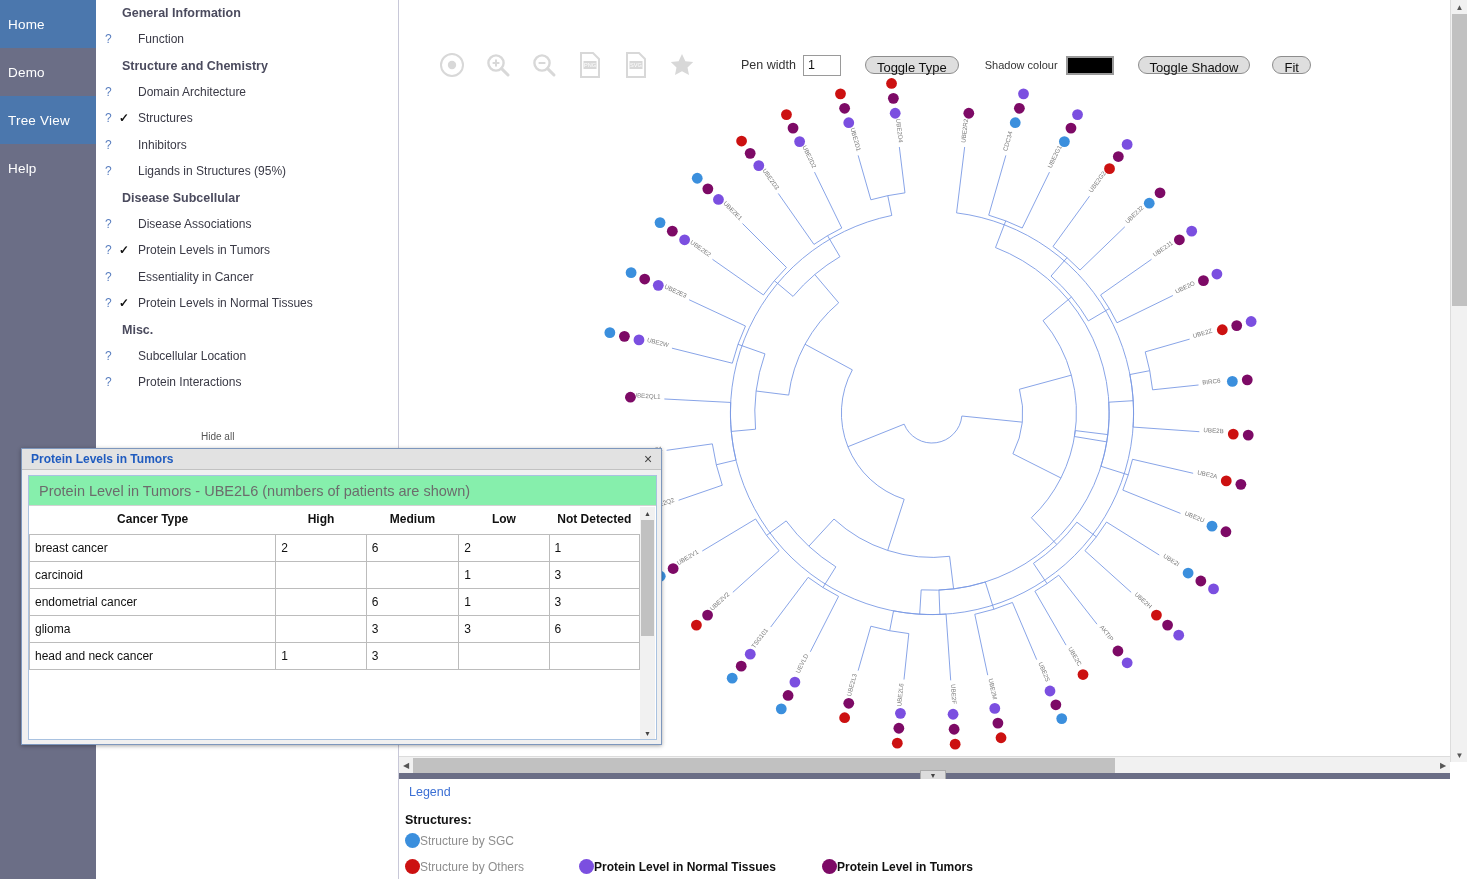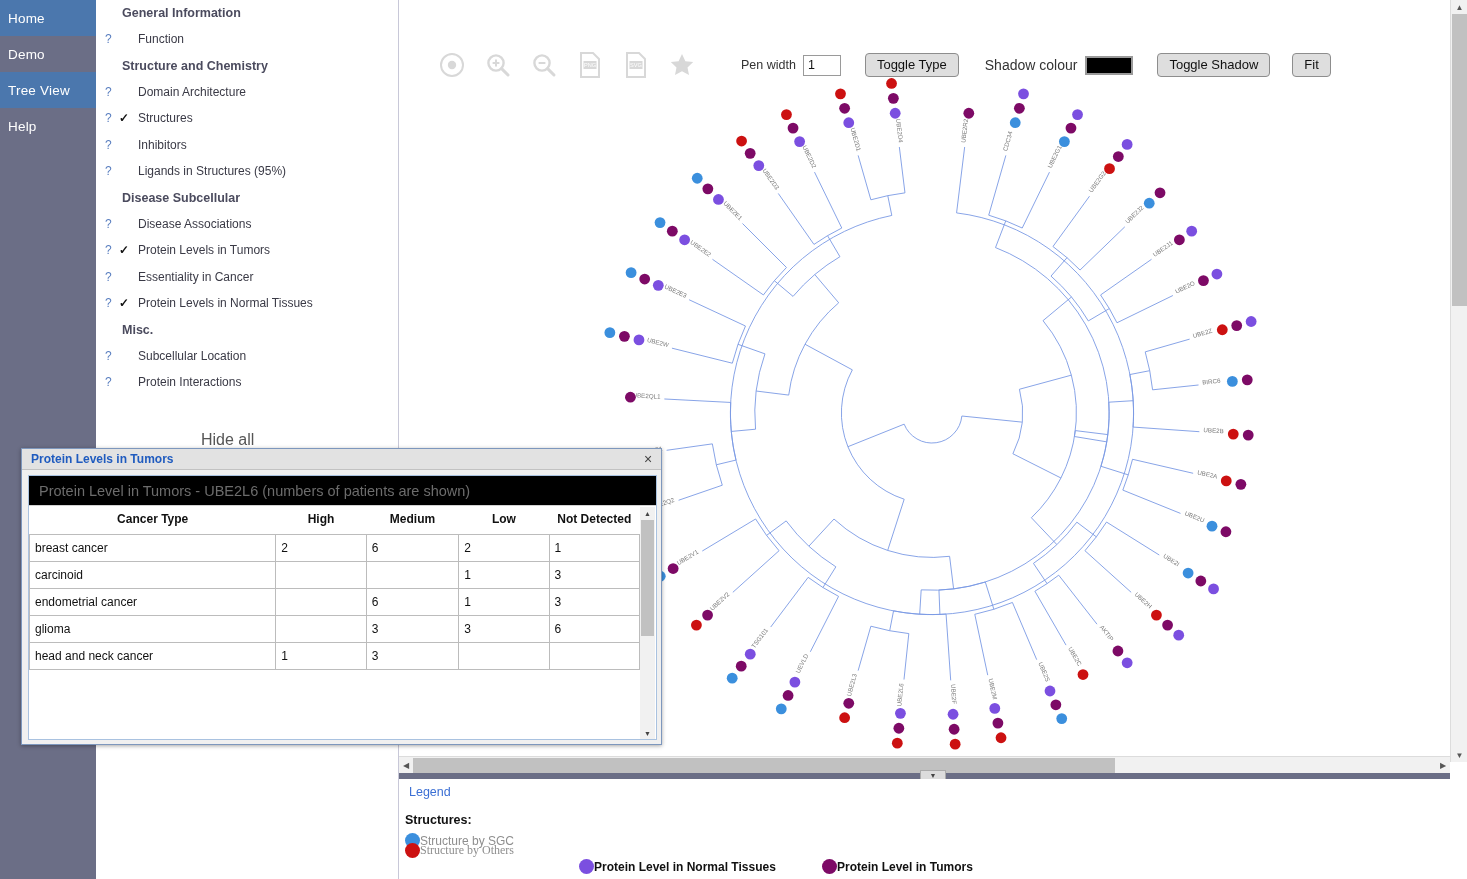--- a/index.html
+++ b/index.html
@@ -11,21 +11,21 @@
     background: #ffffff;
   }
   #app { position: relative; width: 1467px; height: 879px; background:#fff; }
 
   
   .leftnav {
     position: absolute; left:0; top:0; width:96px; height:879px;
     background:#6b6e86;
   }
   .navitem {
-    height:36px; display:flex; align-items:center; padding-left:8px;
+    height:48px; display:flex; align-items:center; padding-left:8px;
     color:#ffffff; font-size:13.5px; letter-spacing:.2px;
     background:#6b6e86;
   }
   .navitem.active { background:#4b77ad; }
 
   
   .sectionpanel {
     position:absolute; left:96px; top:0; width:303px; height:879px;
     background:#ffffff; border-right:1px solid #c8c8d8;
   }
@@ -36,21 +36,21 @@
   .row {
     height:26.5px; display:flex; align-items:center;
     font-size:12px; color:#3a3a46; padding-left:9px;
   }
   .qmark { color:#5a7fc0; width:14px; font-size:12px; }
   .chk { width:16px; font-size:12px; color:#111; font-weight:bold; }
   .chk.empty { visibility:hidden; }
   .rowlabel { margin-left:3px; }
   .hideall {
     position:absolute; left:105px; top:431px;
-    font-size:16px; color:#555; 
+    font-size:10px; color:#555; 
   }
 
   
   .canvasarea {
     position:absolute; left:399px; top:0; width:1051px; height:756px;
     background:#ffffff; overflow:hidden;
   }
   .charttitle {
     position:absolute; left:36px; top:12px;
     font-size:18px; color:#3b6fd4;
@@ -63,26 +63,26 @@
     width:46px; height:34px; display:flex; align-items:center; justify-content:center;
     color:#d8d8d8;
   }
   .penlabel { margin-left:36px; font-size:12.5px; color:#333; }
   .peninput {
     margin-left:7px; width:38px; height:21px; border:1px solid #9a9a9a;
     background:#fff; font-size:12.5px; padding-left:4px; line-height:19px;
     color:#111;
   }
   .btn {
-    height:24px; border:1px solid #8d8d8d; background:#dedede;
+    height:18px; border:1px solid #8d8d8d; background:#dedede;
     font-size:13px; color:#111; padding:0 11px; line-height:22px;
-    border-radius:4px;
+    border-radius:10px;
   }
   .btn.tt { margin-left:24px; }
-  .shadowlabel { margin-left:26px; font-size:14px; color:#333; }
+  .shadowlabel { margin-left:26px; font-size:11px; color:#333; }
   .swatch {
     margin-left:8px; width:48px; height:19px; border:2px solid #9a9a9a;
     background:#000; padding:0;
   }
   .btn.ts { margin-left:24px; }
   .btn.fit { margin-left:22px; }
 
   
   #treesvg { position:absolute; left:0; top:0; width:1051px; height:756px; }
   .tlabel { font-size:6.2px; fill:#7a7a7a; font-family:"Liberation Sans", sans-serif; }
@@ -134,21 +134,21 @@
     height:21px; background:#e2e2e2; border-bottom:1px solid #c2c2c2;
     display:flex; align-items:center; padding:0 4px;
   }
   .dlgtitle { font-size:12px; font-weight:bold; color:#1f5bbf; margin-left:5px; }
   .dlgclose { margin-left:auto; font-size:14px; color:#444; width:18px; text-align:center; }
   .dlgbody {
     position:absolute; left:6px; top:26px; width:629px; height:265px;
     background:#fff; border:1px solid #a9c2e0; overflow:hidden;
   }
   .tblcaption {
-    height:30px; background:#000000; border-bottom:1px solid #d2d2d2;
+    height:30px; background:#86efac; border-bottom:1px solid #d2d2d2;
     font-size:14.5px; color:#6c6c6c; display:flex; align-items:center; padding-left:10px;
   }
   table.ptable { border-collapse:collapse; width:611px; table-layout:fixed; }
   table.ptable th {
     font-size:12px; font-weight:bold; color:#111; padding:6px 0 8px 0;
     border:none; text-align:center;
   }
   table.ptable th.ct { width:229px; }
   table.ptable th.c2 { width:84px; }
   table.ptable th.c3 { width:86px; }
@@ -545,21 +545,21 @@
   <div class="splitgrip">▼</div>
 
   <div class="legendarea">
     <div class="legendtitle">Legend</div>
     <div class="structlabel">Structures:</div>
     <div id="legendrows">
         <div class="legrow" style="left: 6px; top: 54px;">
           <span class="dot" style="background: rgb(59, 143, 221);"></span>
           <span class="legtext grey">Structure by SGC</span>
         </div>
-        <div class="legrow" style="left: 6px; top: 64px; font-family: Liberation Serif, serif;">
+        <div class="legrow" style="left: 6px; top: 80px;">
           <span class="dot" style="background: rgb(204, 17, 17);"></span>
           <span class="legtext grey">Structure by Others</span>
         </div>
         <div class="legrow" style="left: 180px; top: 80px;">
           <span class="dot" style="background: rgb(123, 79, 224);"></span>
           <span class="legtext dark">Protein Level in Normal Tissues</span>
         </div>
         <div class="legrow" style="left: 423px; top: 80px;">
           <span class="dot" style="background: rgb(125, 10, 102);"></span>
           <span class="legtext dark">Protein Level in Tumors</span>

